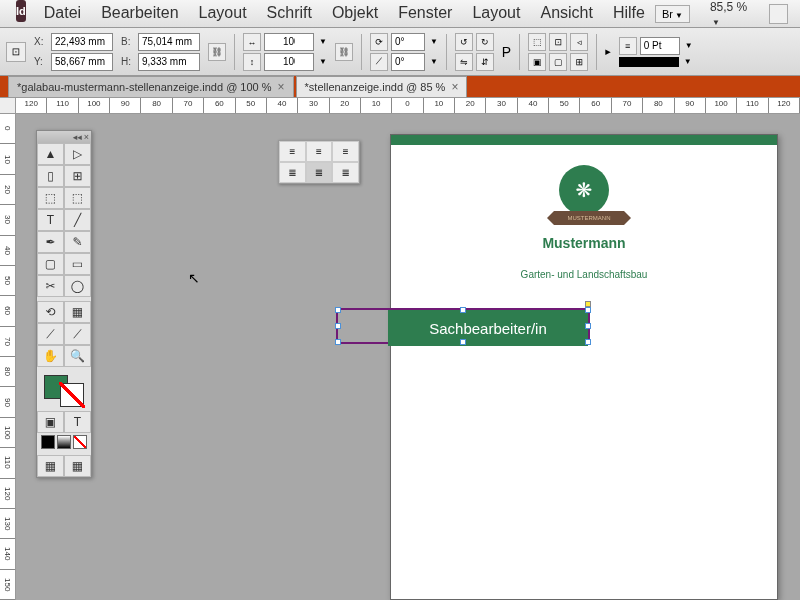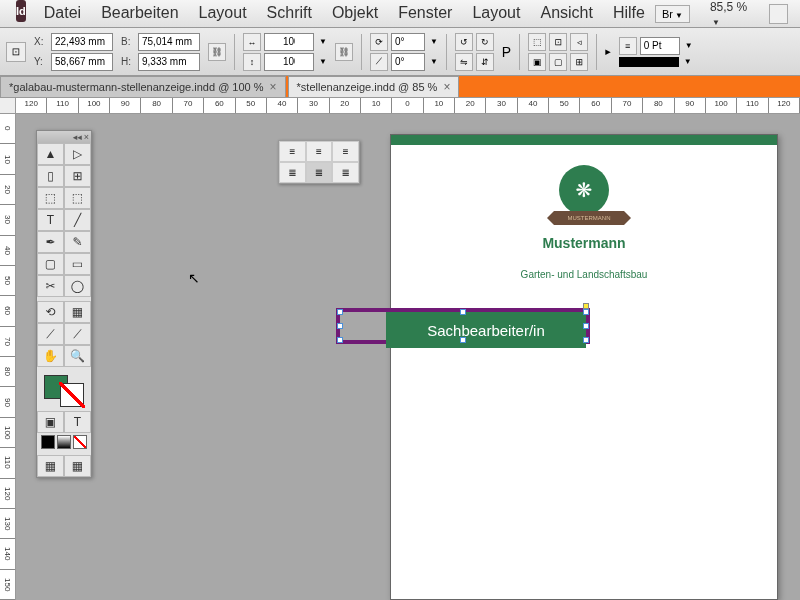--- a/index.html
+++ b/index.html
@@ -20,21 +20,21 @@
 .ctrl-label { font-size: 10px; color: #444; width: 14px; }
 .ctrl-input { width: 62px; height: 18px; font-size: 10px; padding: 0 3px; border: 1px solid #888; background: #fff; }
 .ctrl-icon { width: 20px; height: 20px; border: 1px solid #aaa; background: #eee; display:flex; align-items:center; justify-content:center; font-size:10px; }
 .divider { width: 1px; height: 36px; background: #aaa; }
 .pct-input { width: 50px; height: 18px; font-size: 10px; border: 1px solid #888; background:#fff; padding:0 18px; }
 .angle-input { width: 34px; height:18px; font-size:10px; border:1px solid #888; background:#fff; padding:0 3px;}
 .ctrl-btn-sm { width:18px; height:18px; border:1px solid #aaa; background:#eee; font-size:9px; display:flex;align-items:center;justify-content:center;}
 .stroke-input { width: 40px; height:18px; font-size:10px; border:1px solid #888; background:#fff; padding:0 3px;}
 .stroke-preview { width: 60px; height: 10px; background: #000; }
 
-.tabs { background: #f97316; height: 22px; display: flex; align-items: flex-end; border-bottom: 1px solid #999; }
+.tabs { background: #c2410c; height: 22px; display: flex; align-items: flex-end; border-bottom: 1px solid #999; padding-left: 8px; }
 .tab { padding: 3px 8px; font-size: 11px; color: #333; background: #c8c8c8; border: 1px solid #999; border-bottom: none; margin-right: 2px; display: flex; align-items: center; gap: 6px; }
 .tab.active { background: #e8e8e8; }
 .tab-close { font-size: 12px; cursor: pointer; color: #666; }
 
 .ruler-h { position: absolute; top: 98px; left: 16px; right: 0; height: 16px; background: #fff; border-bottom: 1px solid #999; display: flex; overflow: hidden; }
 .ruler-h-tick { position: relative; width: 32px; border-right: 1px solid #888; font-size: 8px; color: #333; display: flex; align-items: flex-start; justify-content: center; padding-top: 1px; }
 .ruler-v { position: absolute; top: 114px; left: 0; width: 16px; bottom: 0; background: #fff; border-right: 1px solid #999; display: flex; flex-direction: column; overflow: hidden; }
 .ruler-v-tick { position: relative; height: 32px; border-bottom: 1px solid #888; font-size: 8px; color: #333; display: flex; align-items: center; justify-content: center; writing-mode: vertical-rl; }
 .ruler-corner { position: absolute; top: 98px; left: 0; width: 16px; height: 16px; background: #eee; border-right: 1px solid #999; border-bottom: 1px solid #999; }
 
@@ -59,21 +59,21 @@
 .logo-area { text-align: center; margin-top: 20px; }
 .logo-badge { width: 60px; height: 60px; margin: 0 auto; position: relative; }
 .logo-circle { width: 50px; height: 50px; background: #2e7d4f; border-radius: 50%; margin: 0 auto; display: flex; align-items: center; justify-content: center; color: #fff; font-size: 20px; }
 .logo-ribbon { width: 70px; height: 14px; background: #6b4d3a; margin: -4px auto 0; position: relative; display:flex; align-items:center; justify-content:center; font-size:6px; color:#d4b896;}
 .logo-ribbon::before, .logo-ribbon::after { content:''; position:absolute; top:0; width:0; height:0; border-top:7px solid transparent; border-bottom:7px solid transparent;}
 .logo-ribbon::before { left:-7px; border-right:7px solid #6b4d3a;}
 .logo-ribbon::after { right:-7px; border-left:7px solid #6b4d3a;}
 .company-name { color: #2e7d4f; font-weight: bold; font-size: 14px; margin-top: 10px; }
 .company-sub { color: #2e7d4f; font-size: 10px; margin-top: 18px; }
 
-.textframe { position: absolute; top: 308px; left: 336px; width: 254px; height: 36px; border: 4px solid #701a75; }
+.textframe { position: absolute; top: 308px; left: 336px; width: 254px; height: 36px; border: 2px solid #701a75; }
 .textframe-inner { position: absolute; right: 0; top: 0; width: 200px; height: 36px; background: #2e7d4f; color: #fff; display: flex; align-items: center; justify-content: center; font-size: 15px; }
 .handle { position: absolute; width: 6px; height: 6px; background: #fff; border: 1px solid #4a90d9; }
 .h-tl { top:-3px; left:-3px; } .h-tm { top:-3px; left:50%; margin-left:-3px;} .h-tr { top:-3px; right:-3px;}
 .h-ml { top:50%; left:-3px; margin-top:-3px;} .h-mr { top:50%; right:-3px; margin-top:-3px;}
 .h-bl { bottom:-3px; left:-3px;} .h-bm { bottom:-3px; left:50%; margin-left:-3px;} .h-br { bottom:-3px; right:-3px;}
 .h-out { position:absolute; right:-3px; top:-9px; width:6px; height:6px; background:#ffeb3b; border:1px solid #888;}
 
 .cursor { position: absolute; top: 270px; left: 188px; font-size: 14px; color: #000; pointer-events: none; }
 </style>
 </head>

